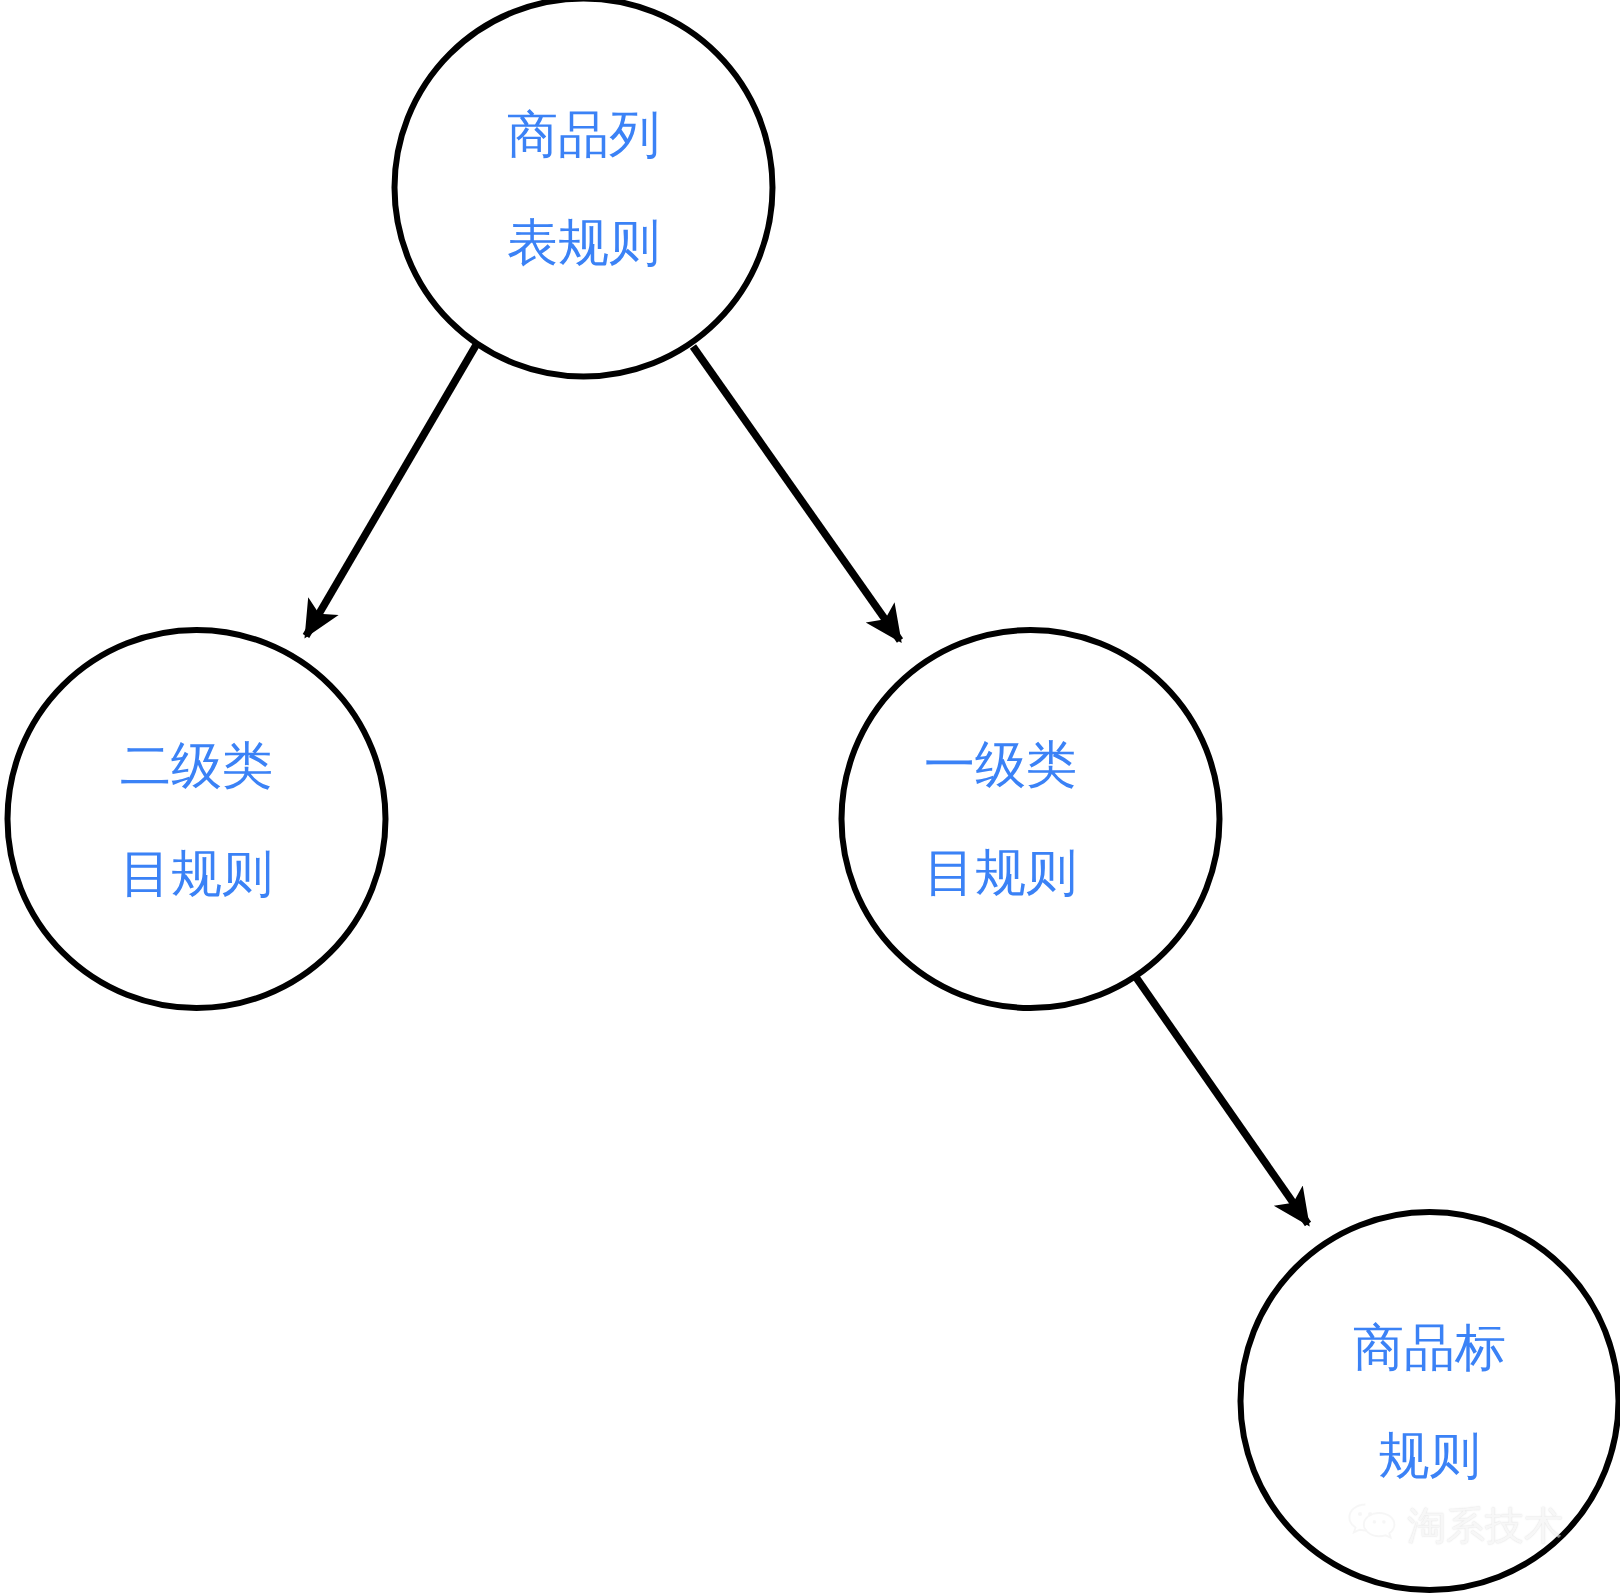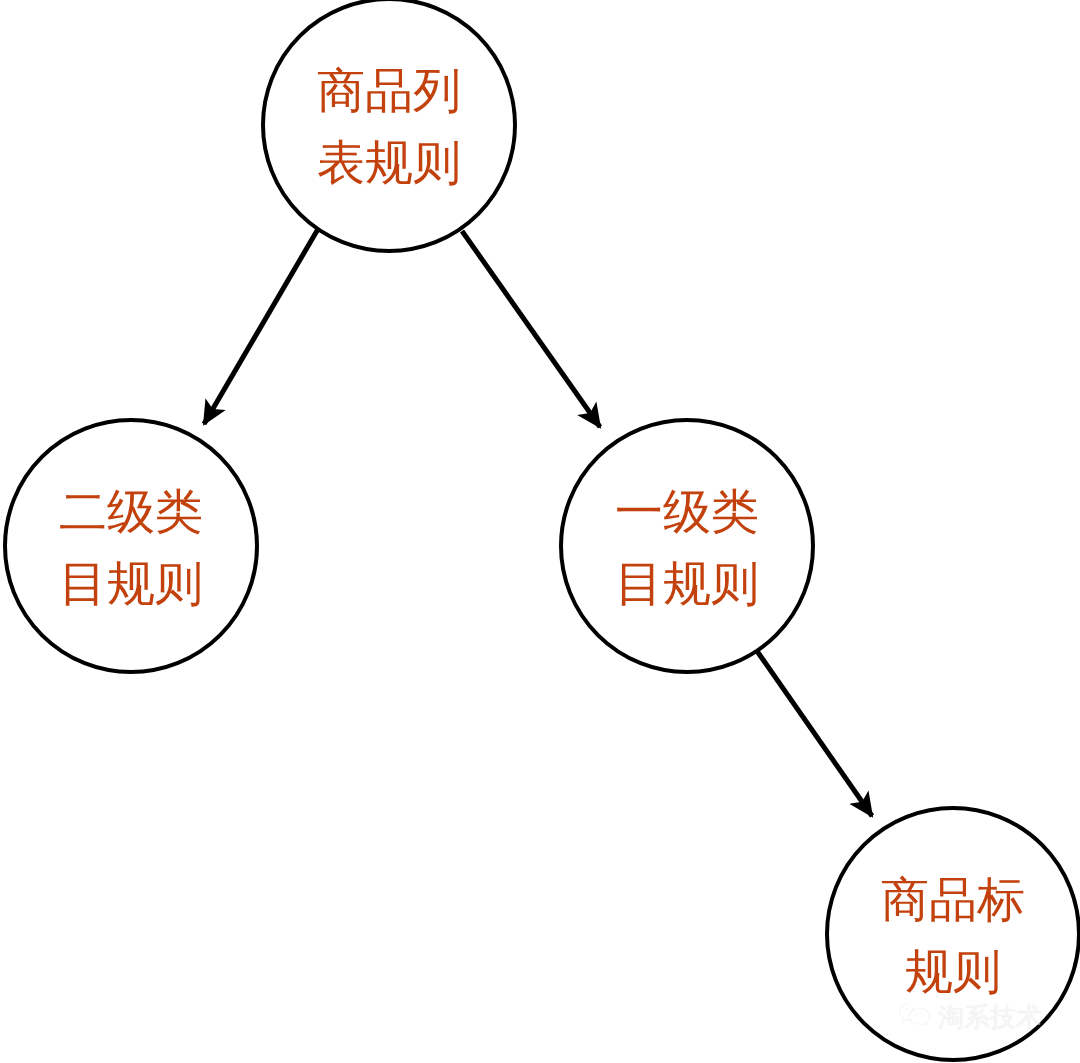--- a/index.html
+++ b/index.html
@@ -36,23 +36,23 @@
     fill: none;
     stroke-linecap: butt;
   }
   .edge-head {
     fill: #000000;
     stroke: none;
   }
   .node-text {
     position: absolute;
     text-align: center;
-    color: #c2410c;
+    color: #3b82f6;
     font-family: "DejaVu Sans", "Liberation Sans", sans-serif;
-    font-size: 48px;
+    font-size: 34px;
     line-height: 72px;
     letter-spacing: 0px;
     white-space: pre-line;
     pointer-events: none;
     user-select: none;
   }
   .watermark {
     position: absolute;
     display: flex;
     gap: 6px;
@@ -98,21 +98,21 @@
       <circle class="node-circle" cx="953" cy="934" r="126"></circle>
     </g>
   </svg>
 
   <div class="node-text" style="left:249px; top:54px; width:280px;">商品列
 表规则</div>
 
   <div class="node-text" style="left:-9px; top:475px; width:280px;">二级类
 目规则</div>
 
-  <div class="node-text" style="left:547px; top:475px; width:280px;">一级类
+  <div class="node-text" style="left:527px; top:475px; width:280px;font-family:Liberation Serif, serif;">一级类
 目规则</div>
 
   <div class="node-text" style="left:813px; top:863px; width:280px;">商品标
 规则</div>
 
   <div class="watermark" style="left:898px; top:1000px;">
     <svg class="wechat-icon" viewBox="0 0 34 28">
       <g fill="none" stroke="#f0f0f0" stroke-width="1.3">
         <path d="M12.2 3.0 C6.3 3.0 1.6 6.9 1.6 11.6 C1.6 14.3 3.2 16.7 5.7 18.3
                  L4.6 21.6 L8.4 19.8 C9.6 20.1 10.9 20.3 12.2 20.3

